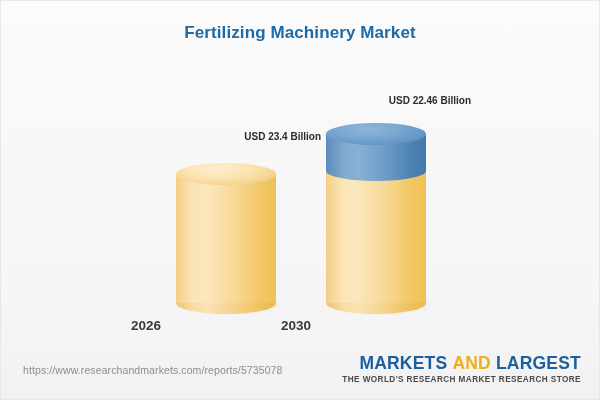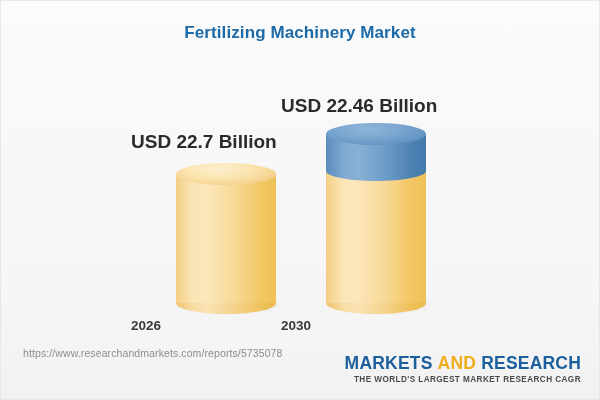--- a/index.html
+++ b/index.html
@@ -59,22 +59,22 @@
     position: absolute;
     width: 100px;
   }
   .bar-group.g0 { left: 175px; }
   .bar-group.g1 { left: 325px; }
 
   .value-label {
     position: absolute;
     left: -45px;
     width: 190px;
-    text-align: left;
-    font-size: 19px;
+    text-align: right;
+    font-size: 10px;
     font-weight: bold;
     color: #2b2b2b;
     white-space: nowrap;
   }
 
   .cylinder {
     position: absolute;
     width: 100px;
   }
 
@@ -166,21 +166,21 @@
     position: absolute;
     left: 0;
     right: 0;
     bottom: 0;
     height: 52px;
     background: linear-gradient(180deg, #f4f4f4 0%, #f1f1f1 100%);
   }
   .footer-url {
     position: absolute;
     left: 22px;
-    top: 0;
+    top: 17px;
     font-size: 10.5px;
     color: #8d8d8d;
     letter-spacing: 0.1px;
   }
   .logo {
     position: absolute;
     right: 18px;
     top: 6px;
     text-align: right;
   }
@@ -208,21 +208,21 @@
 
 <div class="card">
 
   <div class="chart-title">Fertilizing Machinery Market</div>
 
 
   <div class="plot">
 
     <div class="bar-group g0">
 
-      <div class="value-label" style="top:130px;">USD 22.7 Billion</div>
+      <div class="value-label" style="top:130px;">USD 23.4 Billion</div>
 
       <div class="cylinder">
         <div class="cyl-shadow" style="top:296px;"></div>
         <div class="cyl-bottom yellow" style="top:291px;"></div>
         <div class="cyl-body yellow" style="top:173px; height:129px;"></div>
         <div class="cyl-top yellow" style="top:162px;"></div>
       </div>
 
       <div class="axis-label" style="top:317px;">2026</div>
     </div>
@@ -242,18 +242,18 @@
 
       <div class="axis-label" style="top:317px;">2030</div>
     </div>
 
   </div>
 
   <div class="footer">
     <div class="footer-url">https://www.researchandmarkets.com/reports/5735078</div>
 
     <div class="logo">
-      <div class="logo-main"><span>MARKETS</span><span>&nbsp;</span><span class="accent">AND</span><span>&nbsp;</span><span>RESEARCH</span></div>
-      <div class="logo-tag">THE WORLD'S LARGEST MARKET RESEARCH CAGR</div>
+      <div class="logo-main"><span>MARKETS</span><span>&nbsp;</span><span class="accent">AND</span><span>&nbsp;</span><span>LARGEST</span></div>
+      <div class="logo-tag">THE WORLD'S RESEARCH MARKET RESEARCH STORE</div>
     </div>
   </div>
 
 </div>
 
 </body></html>

